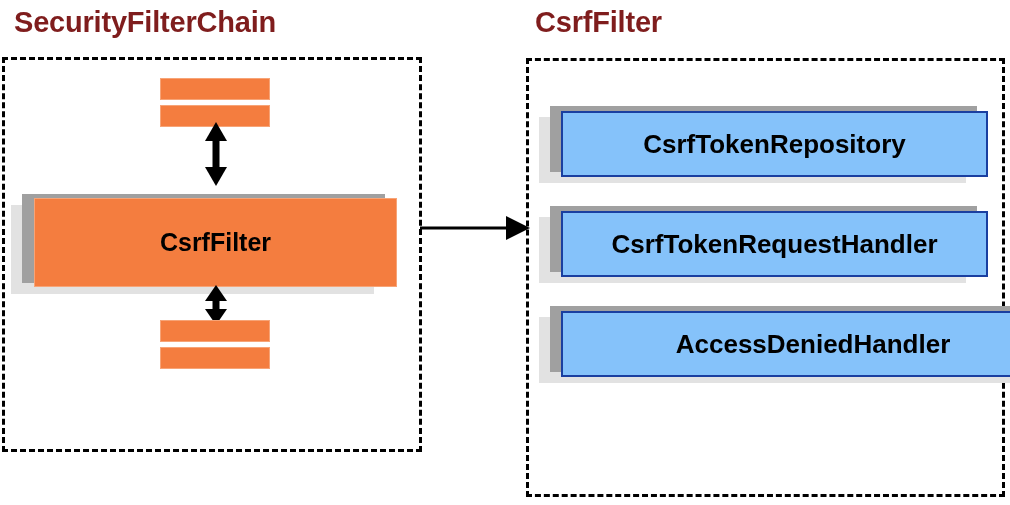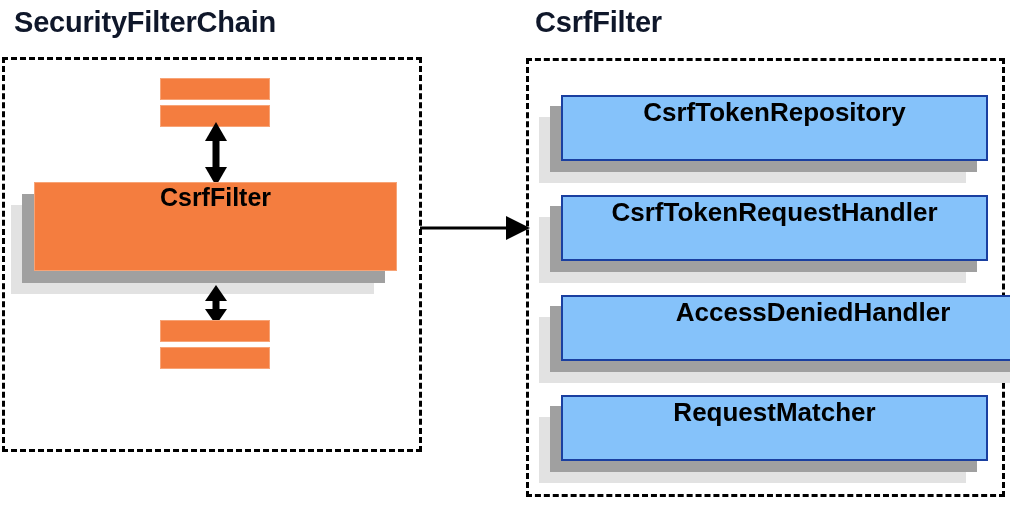--- a/index.html
+++ b/index.html
@@ -19,21 +19,21 @@
     overflow: hidden;
   }
 
   
   .panel-title {
     position: absolute;
     font-weight: bold;
     font-size: 29px;
     line-height: 34px;
     letter-spacing: -0.2px;
-    color: #0f172a;
+    color: #7f1d1d;
     white-space: nowrap;
   }
   #title-left  { left: 14px;  top: 5px; }
   #title-right { left: 535px; top: 5px; }
 
   
   .dashed-box {
     position: absolute;
     box-sizing: border-box;
     border: 3px dashed #000000;
@@ -55,24 +55,25 @@
   }
   .node .shadow-far,
   .node .shadow-near {
     position: absolute;
     left: 0; top: 0;
     width: 100%; height: 100%;
     box-sizing: border-box;
   }
   .node .face {
     position: absolute;
-    left: 0; top: 0;
+    left: 0; top: 16px;
     width: 100%; height: 100%;
     box-sizing: border-box;
     display: flex;
+    align-items: center;
     justify-content: center;
     text-align: center;
   }
   .node .label {
     font-weight: bold;
     color: #000000;
     white-space: nowrap;
   }
 
   
@@ -168,21 +169,14 @@
   </div>
 
   <div class="node node-blue" style="left:561px; top:295px; width:504px; height:66px;">
     <div class="shadow-far"></div>
     <div class="shadow-near"></div>
     <div class="face">
       <span class="label">AccessDeniedHandler</span>
     </div>
   </div>
 
-  <div class="node node-blue" style="left:561px; top:395px; width:427px; height:66px;">
-    <div class="shadow-far"></div>
-    <div class="shadow-near"></div>
-    <div class="face">
-      <span class="label">RequestMatcher</span>
-    </div>
-  </div>
 
 </div>
 
 </body></html>

